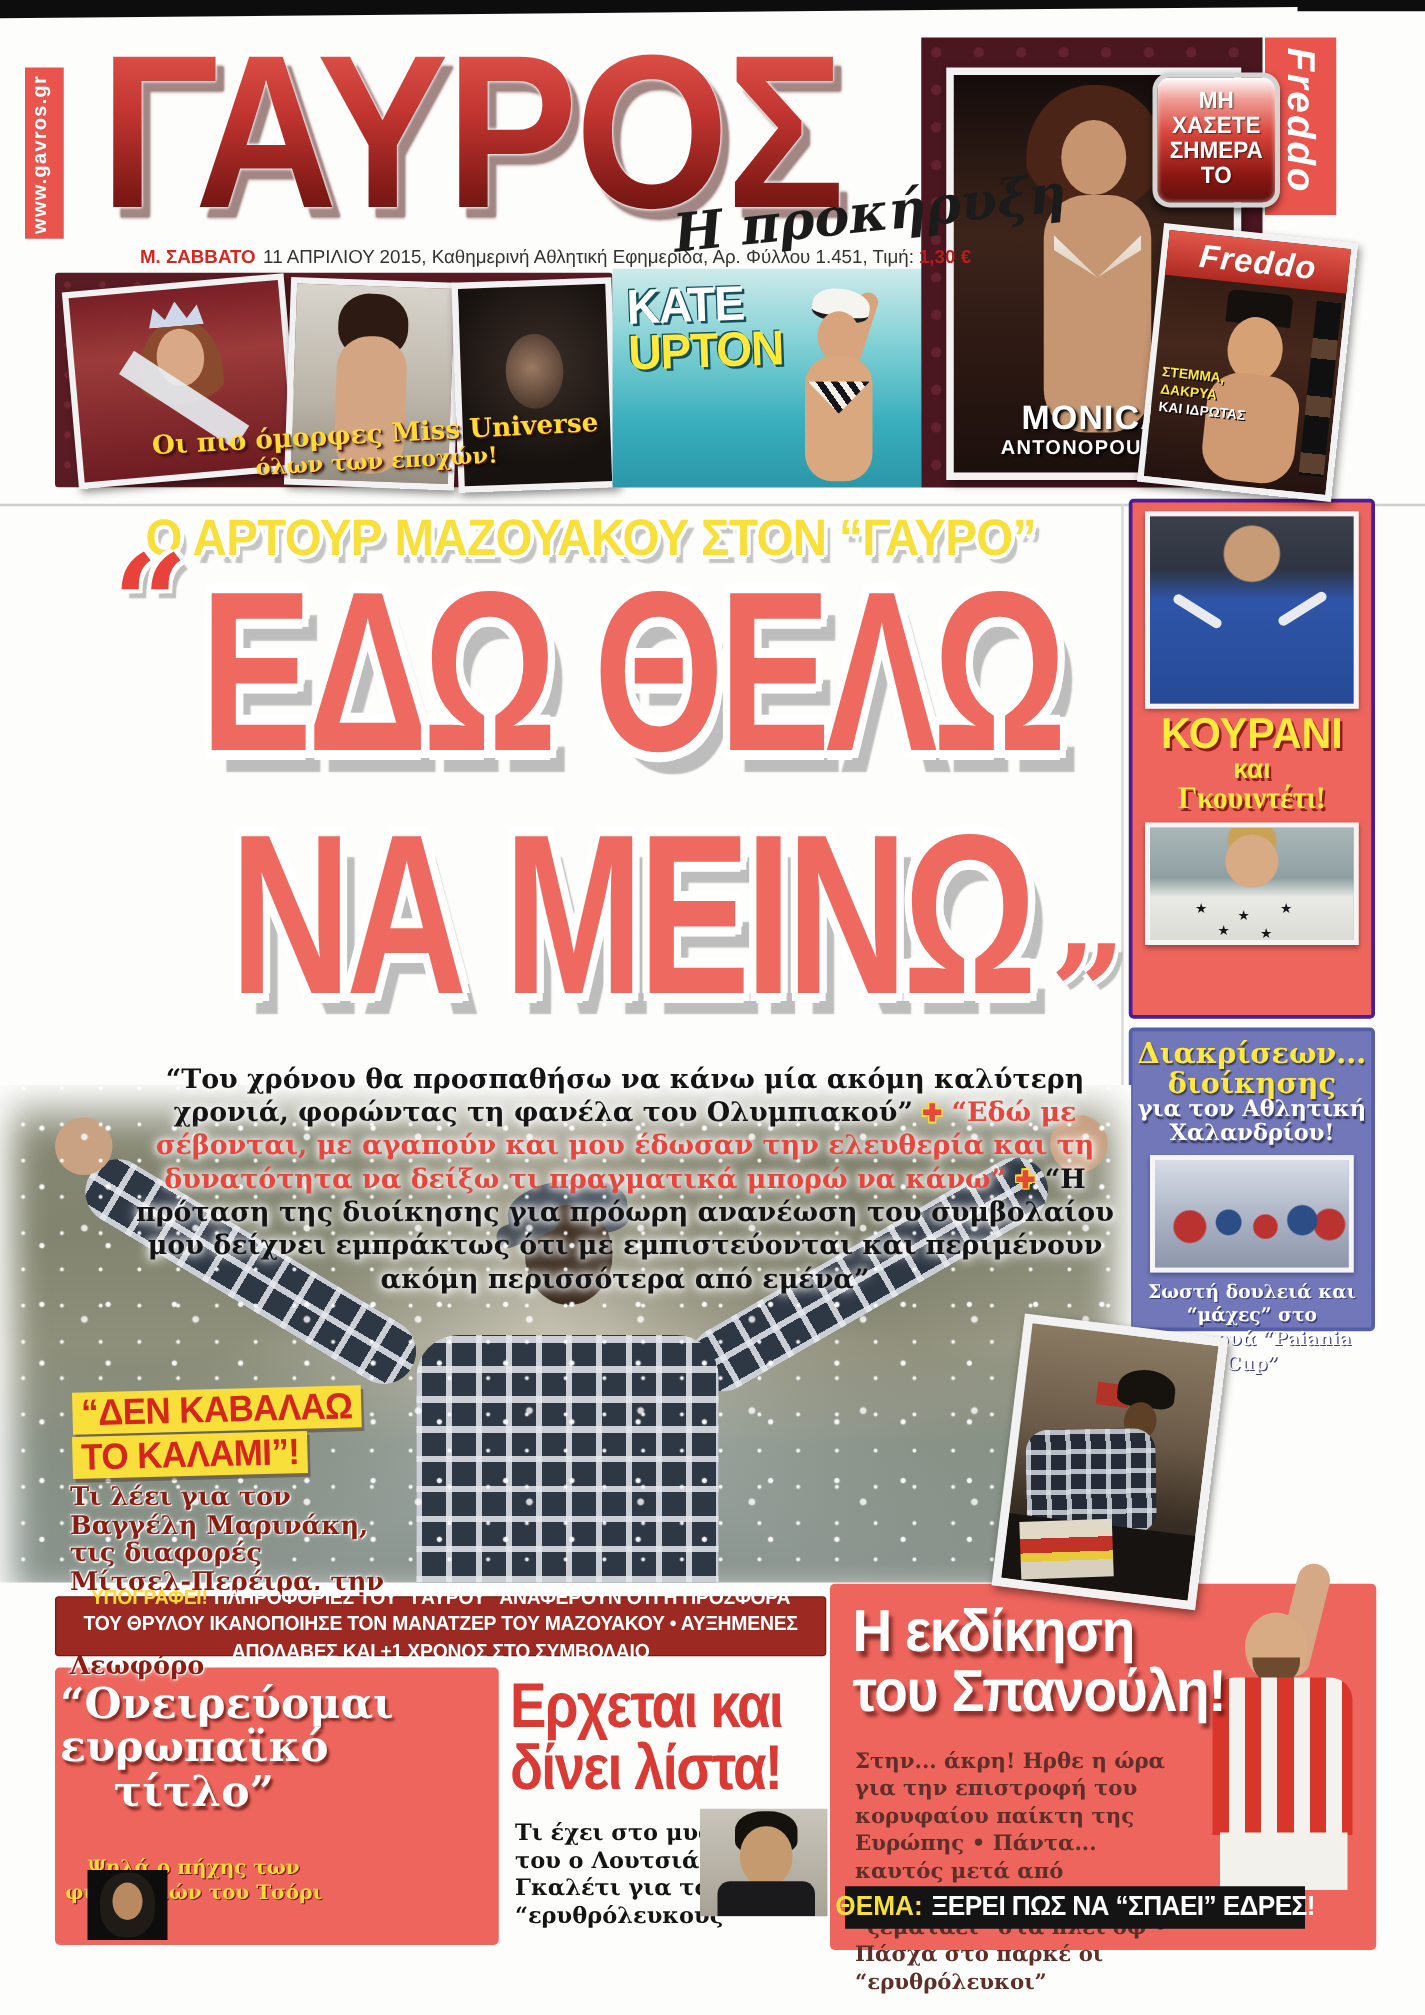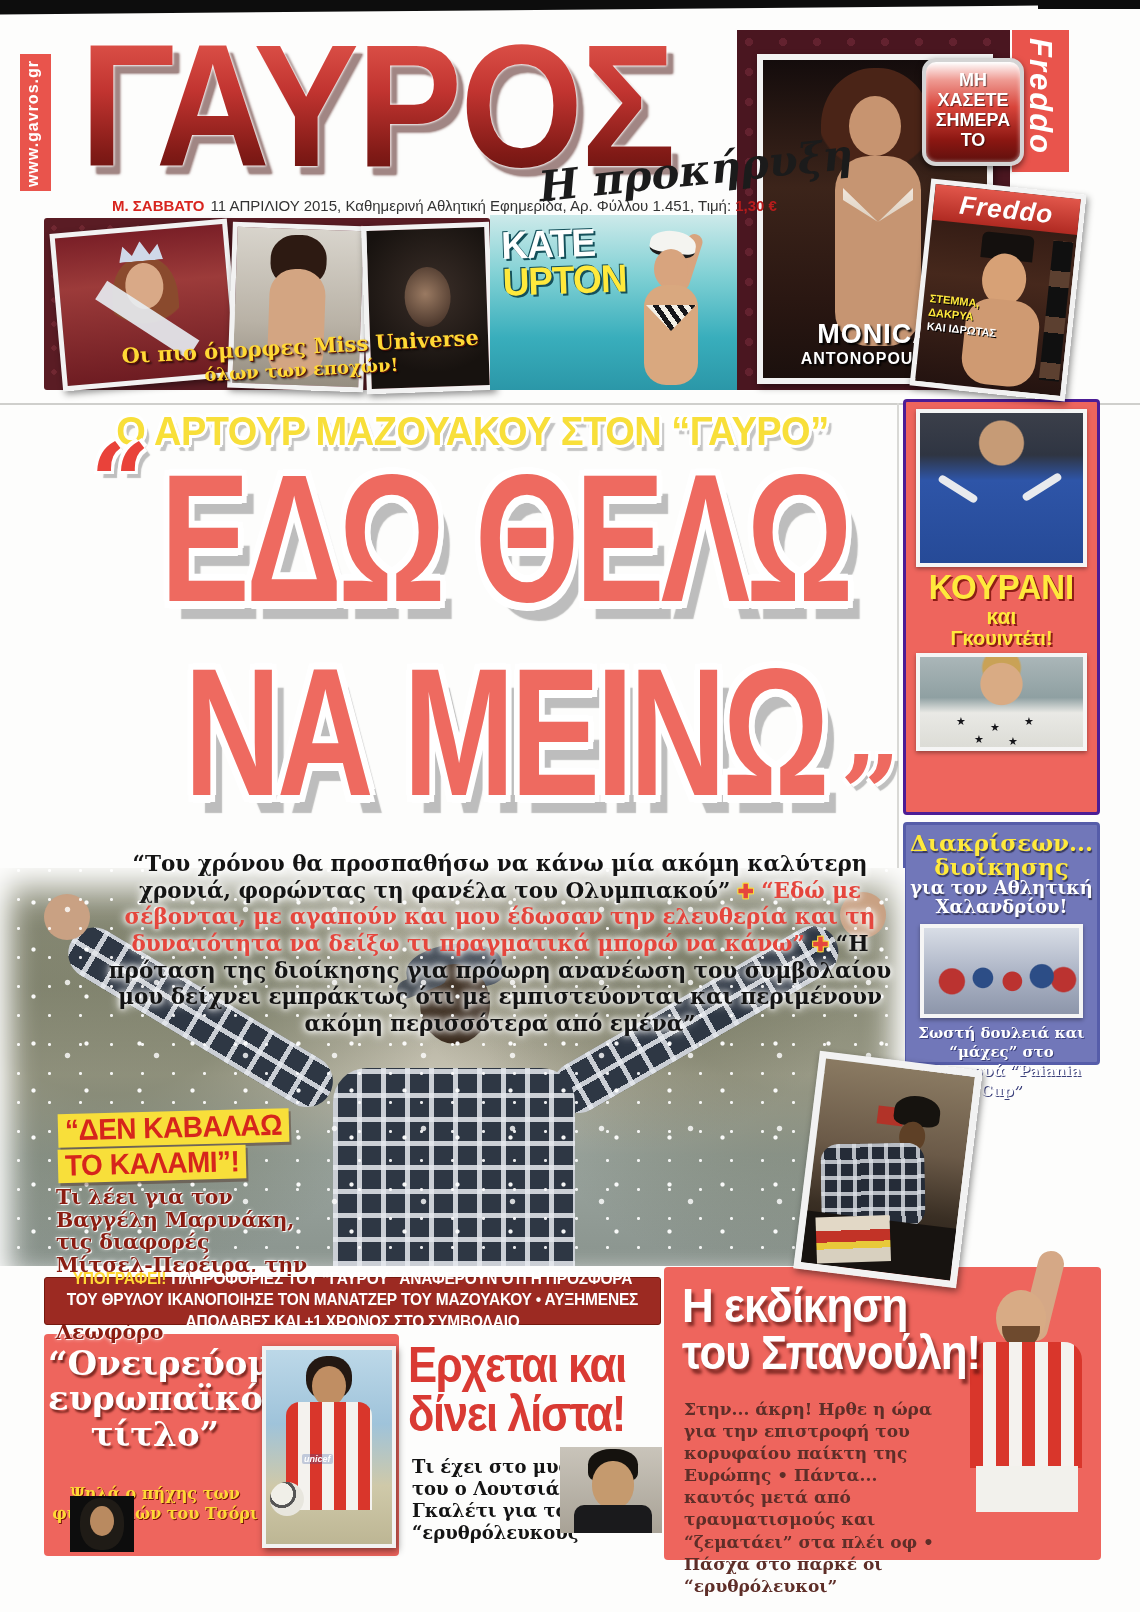--- a/index.html
+++ b/index.html
@@ -216,21 +216,21 @@
   .k-photo1{width:163px;height:150px;
           background:radial-gradient(circle at 50% 20%,#c69b76 0 15%,transparent 16%),
                      linear-gradient(180deg,#3b3f4a 0%,#2f3542 28%,#2e55a8 45%,#264a97 100%);}
   .k-photo1 .stripe{position:absolute;width:44px;height:8px;background:#e8eaee;border-radius:4px;}
   .k-photo1 .s1{left:16px;top:72px;transform:rotate(32deg);}
   .k-photo1 .s2{left:100px;top:70px;transform:rotate(-32deg);}
   .k-head{text-align:center;color:#ffe93c;font-weight:bold;line-height:1.02;margin-top:4px;
           text-shadow:2px 2px 0 #8d1d16;transform:scaleY(1.05);}
   .k-head .kh1{font-size:33px;}
   .k-head .kh2{font-size:21px;}
-  .k-head .kh3{font-size:20px;}
+  .k-head .kh3{font-size:24px;font-family:Liberation Serif, serif;}
   .k-body{color:#fff;font-weight:bold;font-style:italic;font-size:12.5px;text-align:center;
           padding:6px 9px 0 9px;line-height:1.38;text-shadow:1px 1px 0 rgba(120,20,15,.65);}
   .k-photo2{width:163px;height:90px;
           background:radial-gradient(circle at 50% 30%,#d9ab84 0 20%,transparent 21%),
                      radial-gradient(circle at 50% 12%,#c9a256 0 16%,transparent 18%),
                      linear-gradient(180deg,#aab6b8 0%,#8fa0a2 45%,#e9e9e5 62%,#dcdcd6 100%);}
   .k-photo2 .star{position:absolute;color:#16161a;font-size:11px;}
 
   .chalandri{top:822px;height:243px;background:var(--panel-blue,#7177b9);border:3px solid #565da9;}
   .c-head{text-align:center;font-family:"DejaVu Serif",serif;font-weight:bold;line-height:1.05;margin-top:6px;
@@ -482,27 +482,20 @@
   <div class="tsori">
     <div class="tsori-head">
       <div>“Ονειρεύομαι</div>
       <div>ευρωπαϊκό</div>
       <div>τίτλο”</div>
     </div>
     <div class="tsori-sub">
       <div>Ψηλά ο πήχης των</div>
       <div>φιλοδοξιών του Τσόρι</div>
     </div>
-    <div class="photo-frame tsori-photo">
-      <div class="t-hair"></div>
-      <div class="t-head"></div>
-      <div class="t-shirt"></div>
-      <div class="t-unicef">unicef</div>
-      <div class="t-ball"></div>
-    </div>
   </div>
 
   <div class="galeti-head">
     <div>Ερχεται και</div>
     <div>δίνει λίστα!</div>
   </div>
   <div class="galeti-sub">Τι έχει στο μυαλό του ο Λουτσιάνο Γκαλέτι για τους “ερυθρόλευκους”</div>
   <div class="photo-frame galeti-photo">
     <div class="g-hair"></div>
     <div class="g-face"></div>
@@ -515,19 +508,23 @@
     <div class="pl-head"></div>
     <div class="pl-beard"></div>
     <div class="pl-jersey"></div>
     <div class="pl-shorts"></div>
   </div>
   <div class="span-head">
     <div>Η εκδίκηση</div>
     <div>του Σπανούλη!</div>
   </div>
   <div class="span-body">Στην... άκρη! Ηρθε η ώρα για την επιστροφή του κορυφαίου παίκτη της Ευρώπης • Πάντα... καυτός μετά από τραυματισμούς και “ζεματάει” στα πλέι οφ • Πάσχα στο παρκέ οι “ερυθρόλευκοι”</div>
+  <div class="thema-strip">
+    <span class="th-lead">ΘΕΜΑ:</span>
+    <span class="th-text">ΞΕΡΕΙ ΠΩΣ ΝΑ “ΣΠΑΕΙ” ΕΔΡΕΣ!</span>
+  </div>
 
   <div class="karembeu-photo">
     <div class="kb-hair"></div>
     <div class="kb-face"></div>
   </div>
 
 </div>
 
 </body></html>

